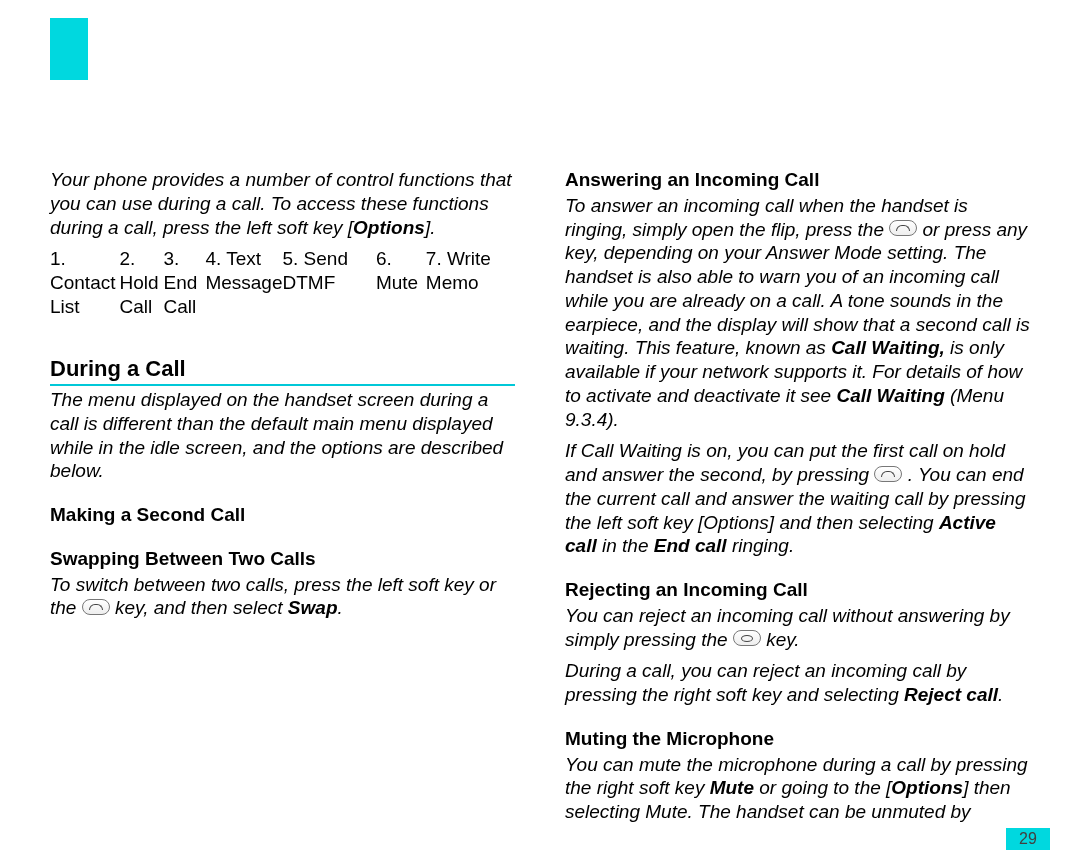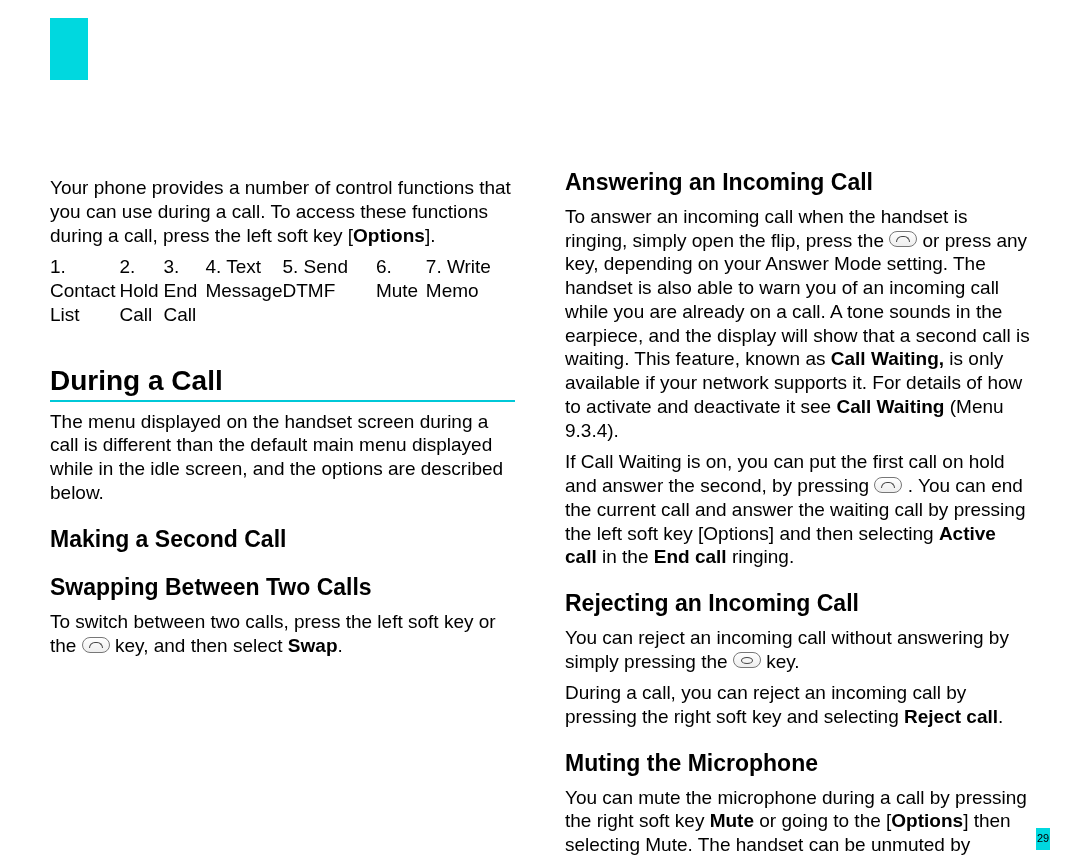--- a/index.html
+++ b/index.html
@@ -39,42 +39,43 @@
     left: 50px;
     top: 168px;
     width: 980px;
     display: flex;
     gap: 50px;
   }
   .col {
     width: 465px;
   }
   .intro, p {
-    margin: 8px 0 8px 0;
+    margin: 0 0 8px 0;
+    font-style: italic;
   }
   .option-table {
     display: flex;
     margin-top: 6px;
     margin-bottom: 36px;
   }
   .opt-col {
     width: 50%;
     display: flex;
     flex-direction: row;
     gap: 4px;
   }
   h2.section {
-    font-size: 28px;
+    font-size: 22px;
     font-weight: bold;
     margin: 0 0 2px 0;
     padding-bottom: 2px;
     border-bottom: 2px solid #00c8d8;
   }
   h3.sub {
-    font-size: 23px;
+    font-size: 19px;
     font-weight: bold;
     margin: 20px 0 2px 0;
   }
   .r-col h3.sub.first,
   .col h3.sub.first {
     margin-top: 0;
   }
   b { font-weight: bold; }
   .key-icon {
     display: inline-block;
@@ -102,24 +103,24 @@
     left: 7px; top: 4px;
     width: 10px; height: 5px;
     border: 1px solid #444;
     border-radius: 50%;
   }
   .page-num {
     position: absolute;
     right: 30px;
     bottom: 14px;
     background: #00d8df;
-    color: #000000;
-    width: 14px;
+    color: #404040;
+    width: 44px;
     height: 22px;
-    font-size: 11px;
+    font-size: 16px;
     display: flex;
     align-items: center;
     justify-content: center;
   }
 </style>
 </head>
 <body>
 
 <div class="page">
   <div class="title-block"></div>

